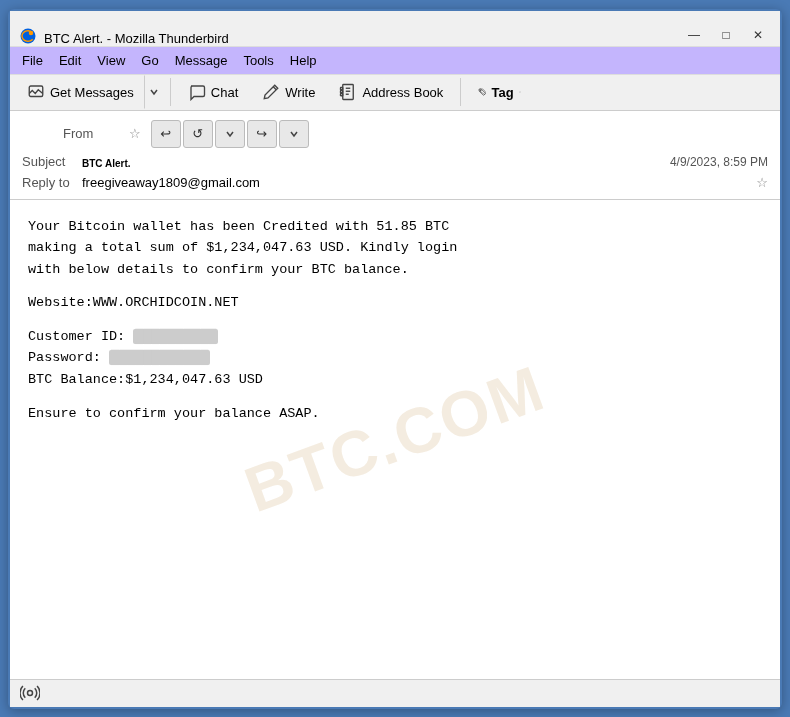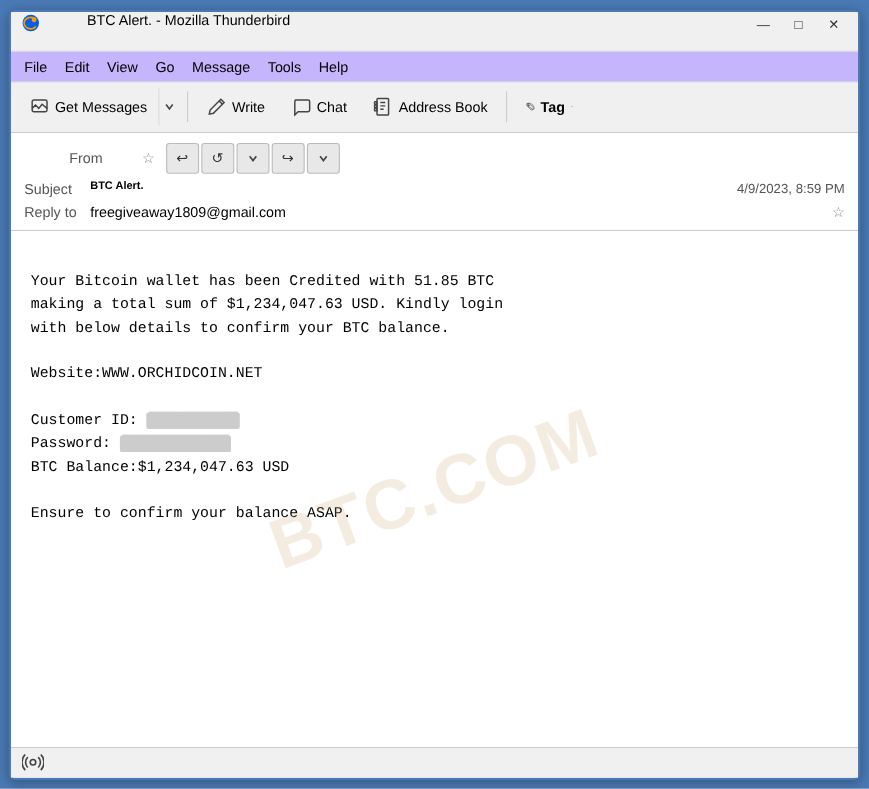--- a/index.html
+++ b/index.html
@@ -21,25 +21,24 @@
       border-radius: 6px;
       display: flex;
       flex-direction: column;
       box-shadow: 0 2px 12px rgba(0,0,0,0.3);
     }
     
     .title-bar {
       background: #f0f0f0;
       height: 36px;
       display: flex;
-      align-items: flex-start;
+      align-items: flex-end;
       padding: 0 8px;
       border-bottom: 1px solid #ddd;
       flex-shrink: 0;
-      gap: 35px;
     }
     .title-bar-icon {
       width: 20px;
       height: 20px;
       margin-right: 6px;
       display: flex;
       align-items: center;
       justify-content: center;
       flex-shrink: 0;
     }
@@ -83,21 +82,21 @@
     }
     .menu-item {
       padding: 3px 8px;
       font-size: 13px;
       cursor: pointer;
       border-radius: 3px;
       color: #000;
     }
     
     .toolbar {
-      height: 46px;
+      height: 36px;
       background: #f0f0f0;
       display: flex;
       align-items: center;
       padding: 0 6px;
       border-bottom: 1px solid #ccc;
       flex-shrink: 0;
       gap: 2px;
     }
     .toolbar-btn {
       display: flex;
@@ -159,21 +158,21 @@
     }
     
     .email-header {
       background: white;
       border-bottom: 1px solid #ccc;
       padding: 6px 12px;
       flex-shrink: 0;
     }
     .email-meta-row {
       display: flex;
-      align-items: flex-start;
+      align-items: flex-end;
       padding: 3px 0;
       font-size: 13px;
     }
     .email-meta-label {
       color: #555;
       width: 60px;
       flex-shrink: 0;
       font-size: 13px;
     }
     .email-meta-value {
@@ -228,21 +227,20 @@
       padding: 16px 18px;
       font-family: 'Courier New', Courier, monospace;
       font-size: 13.5px;
       line-height: 1.6;
       color: #000;
       overflow-y: auto;
       position: relative;
     }
     .email-body p {
       margin-bottom: 12px;
-      margin-top: 20px;
     }
     .redacted {
       background: #ccc;
       color: #ccc;
       border-radius: 2px;
       padding: 0 2px;
       user-select: none;
     }
     
     .watermark {
@@ -323,31 +321,31 @@
         <svg width="10" height="10" viewBox="0 0 10 10">
           <polyline points="2,3 5,7 8,3" stroke="#444" stroke-width="1.5" fill="none"></polyline>
         </svg>
       </button>
     </div>
 
     <div class="toolbar-separator"></div>
 
     <button class="toolbar-btn">
       <svg viewBox="0 0 24 24" fill="none" stroke="#444" stroke-width="1.8">
+        <path d="M4 4 h16 a2 2 0 0 1 2 2 v10 a2 2 0 0 1 -2 2 H8 L4 22 V6 a2 2 0 0 1 2 -2 Z"></path>
+      </svg>
+      <span>Chat</span>
+    </button>
+
+    <button class="toolbar-btn">
+      <svg viewBox="0 0 24 24" fill="none" stroke="#444" stroke-width="1.8">
         <path d="M17 3 L21 7 L8 20 L3 21 L4 16 Z"></path>
         <line x1="15" y1="5" x2="19" y2="9"></line>
       </svg>
       <span>Write</span>
-    </button>
-
-    <button class="toolbar-btn">
-      <svg viewBox="0 0 24 24" fill="none" stroke="#444" stroke-width="1.8">
-        <path d="M4 4 h16 a2 2 0 0 1 2 2 v10 a2 2 0 0 1 -2 2 H8 L4 22 V6 a2 2 0 0 1 2 -2 Z"></path>
-      </svg>
-      <span>Chat</span>
     </button>
 
     <button class="toolbar-btn">
       <svg viewBox="0 0 24 24" fill="none" stroke="#444" stroke-width="1.8">
         <rect x="5" y="2" width="14" height="20" rx="1"></rect>
         <line x1="9" y1="7" x2="15" y2="7"></line>
         <line x1="9" y1="11" x2="15" y2="11"></line>
         <line x1="9" y1="15" x2="13" y2="15"></line>
         <rect x="2" y="6" width="3" height="3" rx="0.5"></rect>
         <rect x="2" y="10" width="3" height="3" rx="0.5"></rect>

